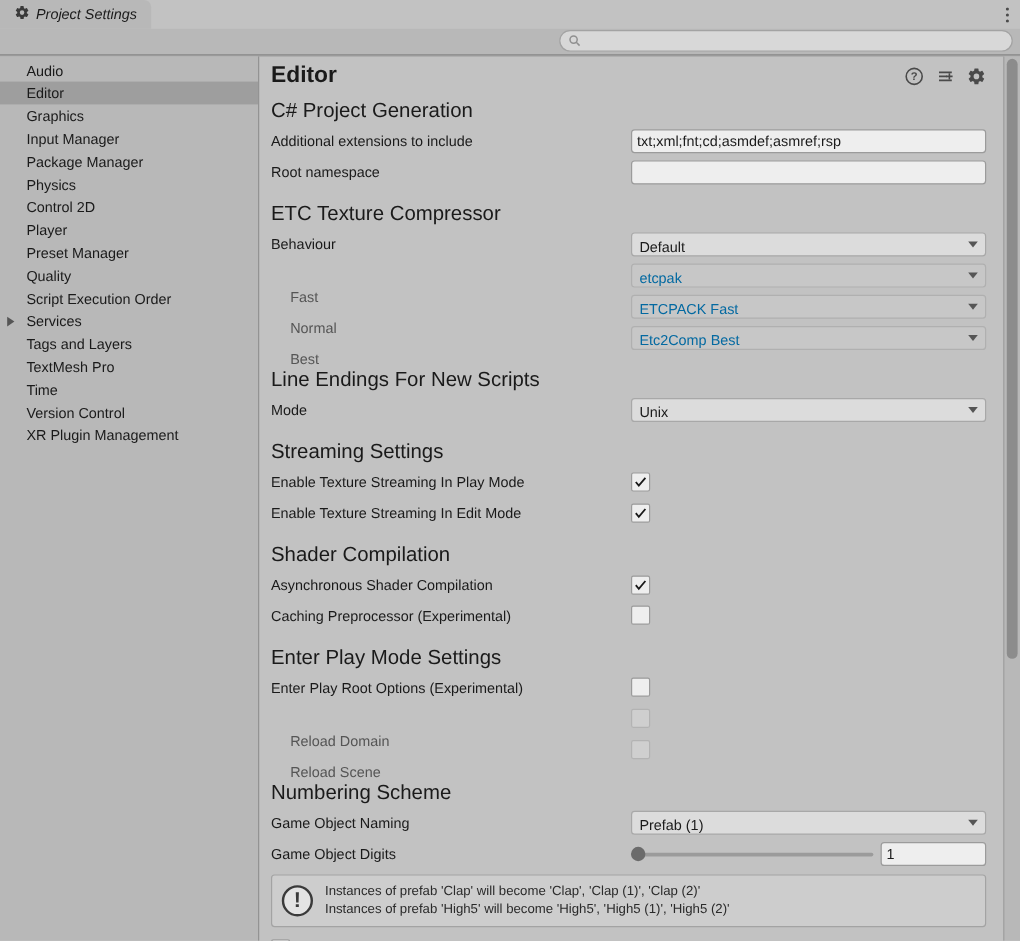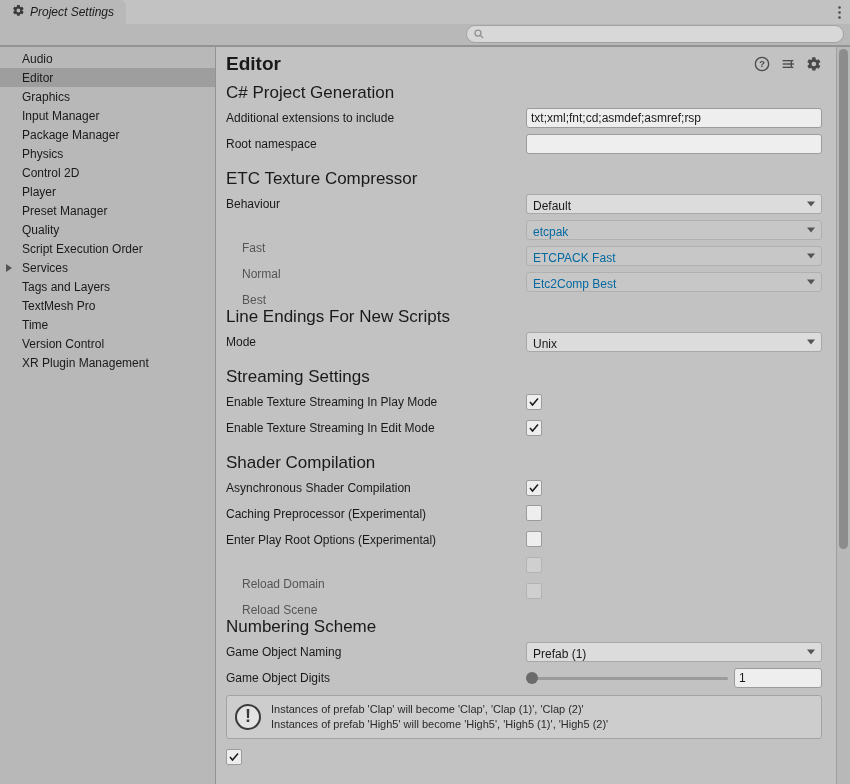--- a/index.html
+++ b/index.html
@@ -270,20 +270,21 @@
                 <svg viewBox="0 0 24 24" fill="none" stroke="#1a1a1a" stroke-width="3">
                   <polyline points="4,12 9,18 20,5"></polyline>
                 </svg>
               </span></div>
         </div>
         <div class="row">
           <div class="label">Caching Preprocessor (Experimental)</div>
           <div class="ctrl"><span class="checkbox"></span></div>
         </div>
 
+        <div class="section-title">Enter Play Mode Settings</div>
         <div class="row">
           <div class="label">Enter Play Root Options (Experimental)</div>
           <div class="ctrl"><span class="checkbox"></span></div>
         </div>
         <div class="row">
           <div class="label indent">Reload Domain</div>
           <div class="ctrl"><span class="checkbox disabled"></span></div>
         </div>
         <div class="row">
           <div class="label indent">Reload Scene</div>

